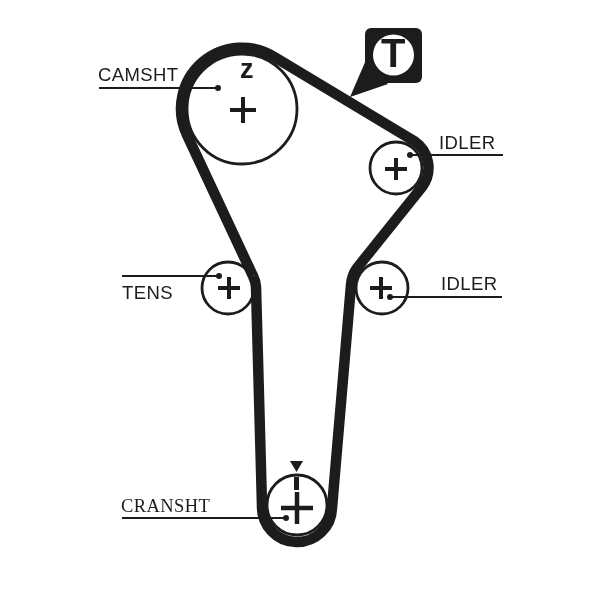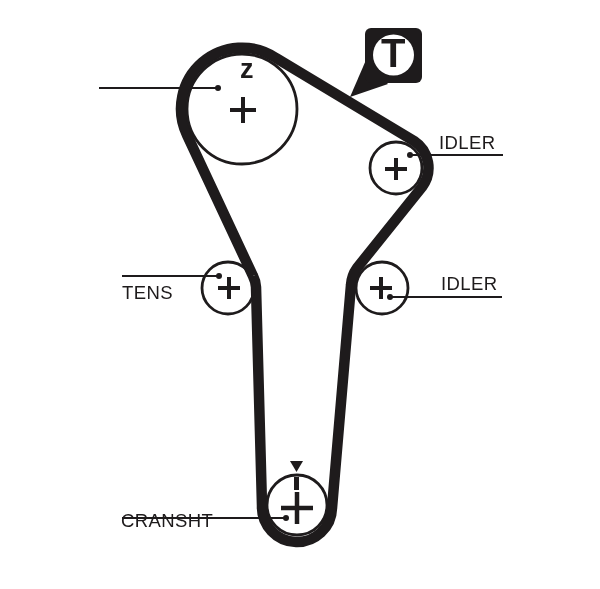--- a/index.html
+++ b/index.html
@@ -79,21 +79,22 @@
       <rect class="solid" x="365" y="28" width="57" height="55" rx="6"></rect>
       <circle class="badge-hole" cx="393.5" cy="55" r="20.5"></circle>
     </g>
 
     <g>
       <polygon class="solid" points="290,461 303,461 296.5,472"></polygon>
       <rect class="solid" x="294" y="477" width="5" height="13"></rect>
     </g>
   </svg>
 
+  <div class="lbl" style="left:98px;top:66px;">CAMSHT</div>
   <div class="lbl" style="left:439px;top:134px;">IDLER</div>
   <div class="lbl" style="left:441px;top:275px;">IDLER</div>
   <div class="lbl" style="left:122px;top:256px;margin-top:28px;">TENS</div>
-  <div class="lbl" style="left:121px;top:512px;">CRANSHT</div>
+  <div class="lbl" style="left:121px;top:497px;font-family:Liberation Serif, serif;">CRANSHT</div>
 
   <div class="cam-mark" style="left:240px;top:56px;">z</div>
   <div class="brand-letter" style="left:381px;top:33px;">T</div>
 
 </div>
 
 </body></html>

